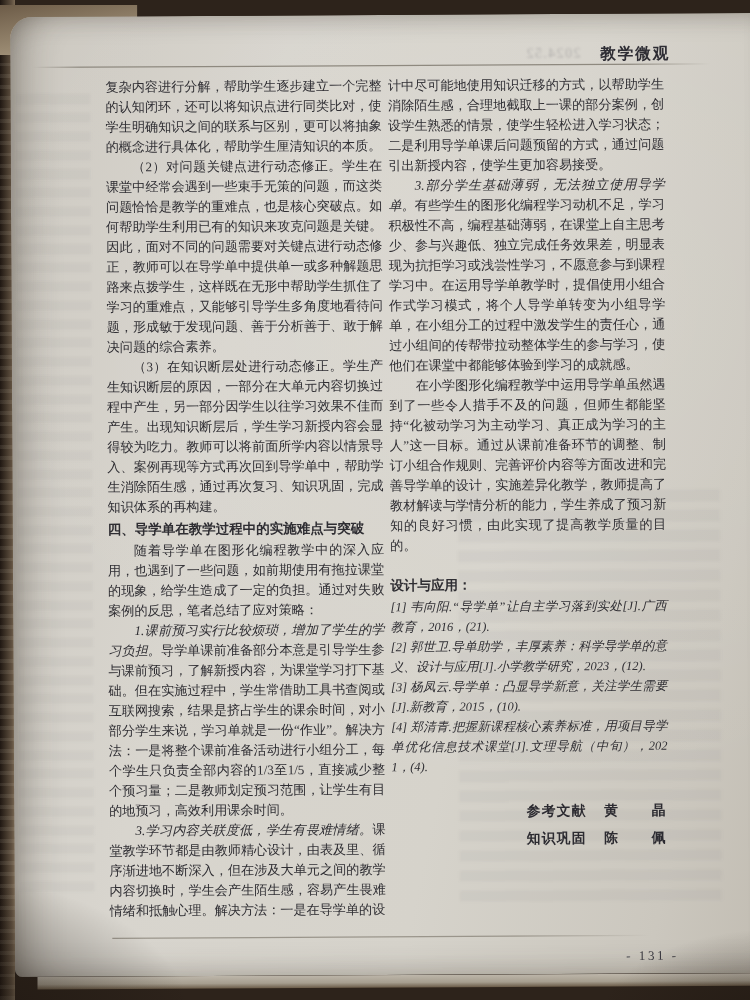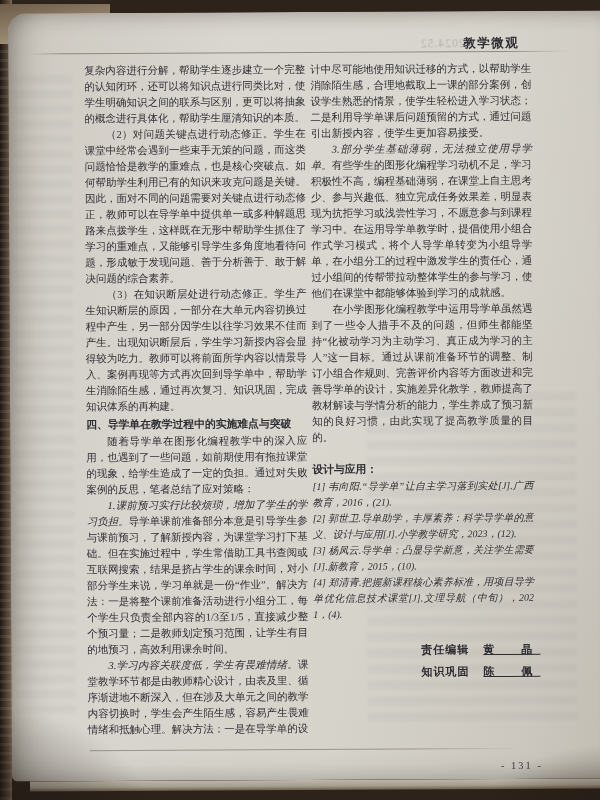--- a/index.html
+++ b/index.html
@@ -47,21 +47,21 @@
     pointer-events:none;
   }
   .corner-shadow-r{
     position:absolute;right:-20px;bottom:-26px;width:160px;height:90px;
     background:radial-gradient(ellipse at 100% 100%,rgba(26,19,13,0.5),transparent 65%);
     pointer-events:none;
   }
 
   
   .head-title{
-    position:absolute;top:24px;right:85px;
+    position:absolute;top:24px;right:68px;
     font-size:12.5px;font-weight:bold;letter-spacing:1.5px;color:#2e2d34;
   }
   .head-bleed{
     position:absolute;top:26px;right:140px;
     font-size:11.5px;color:#57555e;opacity:0.28;
     transform:scaleX(-1);filter:blur(0.7px);letter-spacing:1px;
   }
   .head-rule{
     position:absolute;top:40px;left:18px;right:36px;height:1px;
     background:linear-gradient(90deg,rgba(140,134,125,0) 0%,#8e897f 7%,#8e897f 88%,rgba(140,134,125,0) 100%);
@@ -83,21 +83,21 @@
   .run-bold{font-weight:bold;}
   .spacer{width:100%;}
 
   
   .colophon{margin-top:16px;padding-right:2px;}
   .colophon-line{
     display:flex;justify-content:flex-end;gap:14px;
     font-weight:bold;font-size:11px;line-height:22px;color:#2c2b31;
     font-style:normal;letter-spacing:1px;
   }
-  .colophon-line .name{letter-spacing:8px;margin-right:-8px;text-decoration:underline;}
+  .colophon-line .name{letter-spacing:8px;margin-right:-8px;}
 
   
   .foot-rule{
     position:absolute;left:78px;bottom:30px;width:430px;height:1px;
     background:linear-gradient(90deg,#9a958b 0%,#9a958b 75%,rgba(154,149,139,0) 100%);
   }
   .page-num{
     position:absolute;bottom:8px;left:450px;width:120px;text-align:center;
     font-size:10.5px;letter-spacing:2px;color:#3b3a41;
   }
@@ -144,21 +144,21 @@
       <div class="block p indent"><span class="run-kai">3.部分学生基础薄弱，无法独立使用导学单。</span><span class="run-normal">有些学生的图形化编程学习动机不足，学习积极性不高，编程基础薄弱，在课堂上自主思考少、参与兴趣低、独立完成任务效果差，明显表现为抗拒学习或浅尝性学习，不愿意参与到课程学习中。在运用导学单教学时，提倡使用小组合作式学习模式，将个人导学单转变为小组导学单，在小组分工的过程中激发学生的责任心，通过小组间的传帮带拉动整体学生的参与学习，使他们在课堂中都能够体验到学习的成就感。</span></div>
       <div class="block p indent"><span class="run-normal">在小学图形化编程教学中运用导学单虽然遇到了一些令人措手不及的问题，但师生都能坚持“化被动学习为主动学习、真正成为学习的主人”这一目标。通过从课前准备环节的调整、制订小组合作规则、完善评价内容等方面改进和完善导学单的设计，实施差异化教学，教师提高了教材解读与学情分析的能力，学生养成了预习新知的良好习惯，由此实现了提高教学质量的目的。</span></div>
       <div class="spacer" style="height: 14px;"></div>
       <div class="block h"><span class="run-bold">设计与应用：</span></div>
       <div class="block ref"><span class="run-kai">[1] 韦向阳.“导学单”让自主学习落到实处[J].广西教育，2016，(21).</span></div>
       <div class="block ref"><span class="run-kai">[2] 郭世卫.导单助学，丰厚素养：科学导学单的意义、设计与应用[J].小学教学研究，2023，(12).</span></div>
       <div class="block ref"><span class="run-kai">[3] 杨凤云.导学单：凸显导学新意，关注学生需要[J].新教育，2015，(10).</span></div>
       <div class="block ref"><span class="run-kai">[4] 郑清青.把握新课程核心素养标准，用项目导学单优化信息技术课堂[J].文理导航（中旬），2021，(4).</span></div>
       <div class="colophon">
         <div class="colophon-line">
-          <span>责任编辑</span>
+          <span>参考文献</span>
           <span class="name">黄　晶</span>
         </div>
         <div class="colophon-line">
           <span>知识巩固</span>
           <span class="name">陈　佩</span>
         </div>
       </div>
     </div>
 
   <div class="foot-rule"></div>

